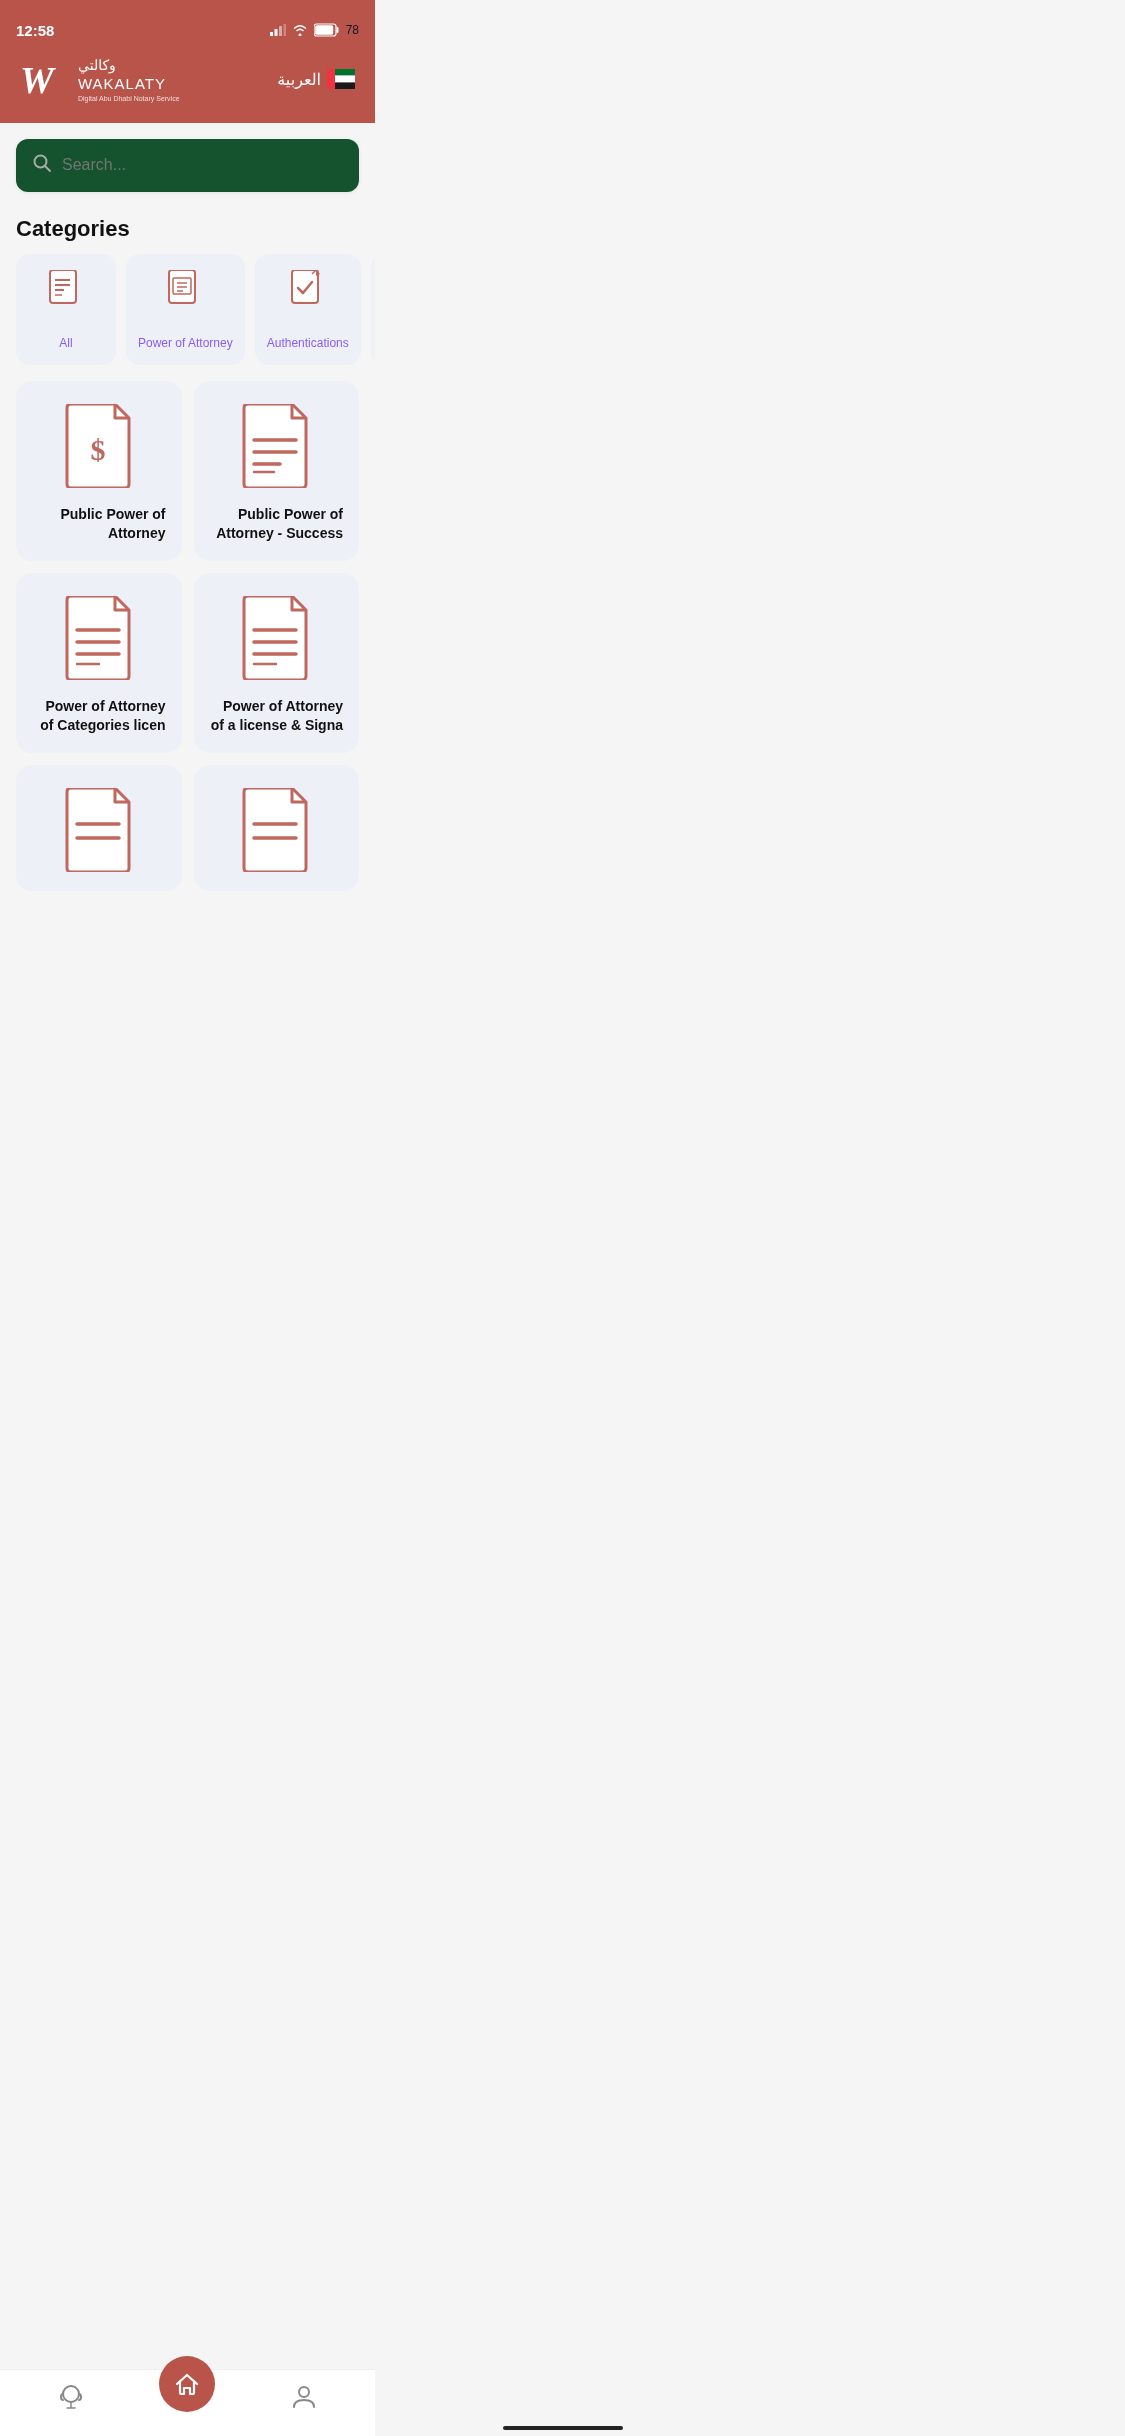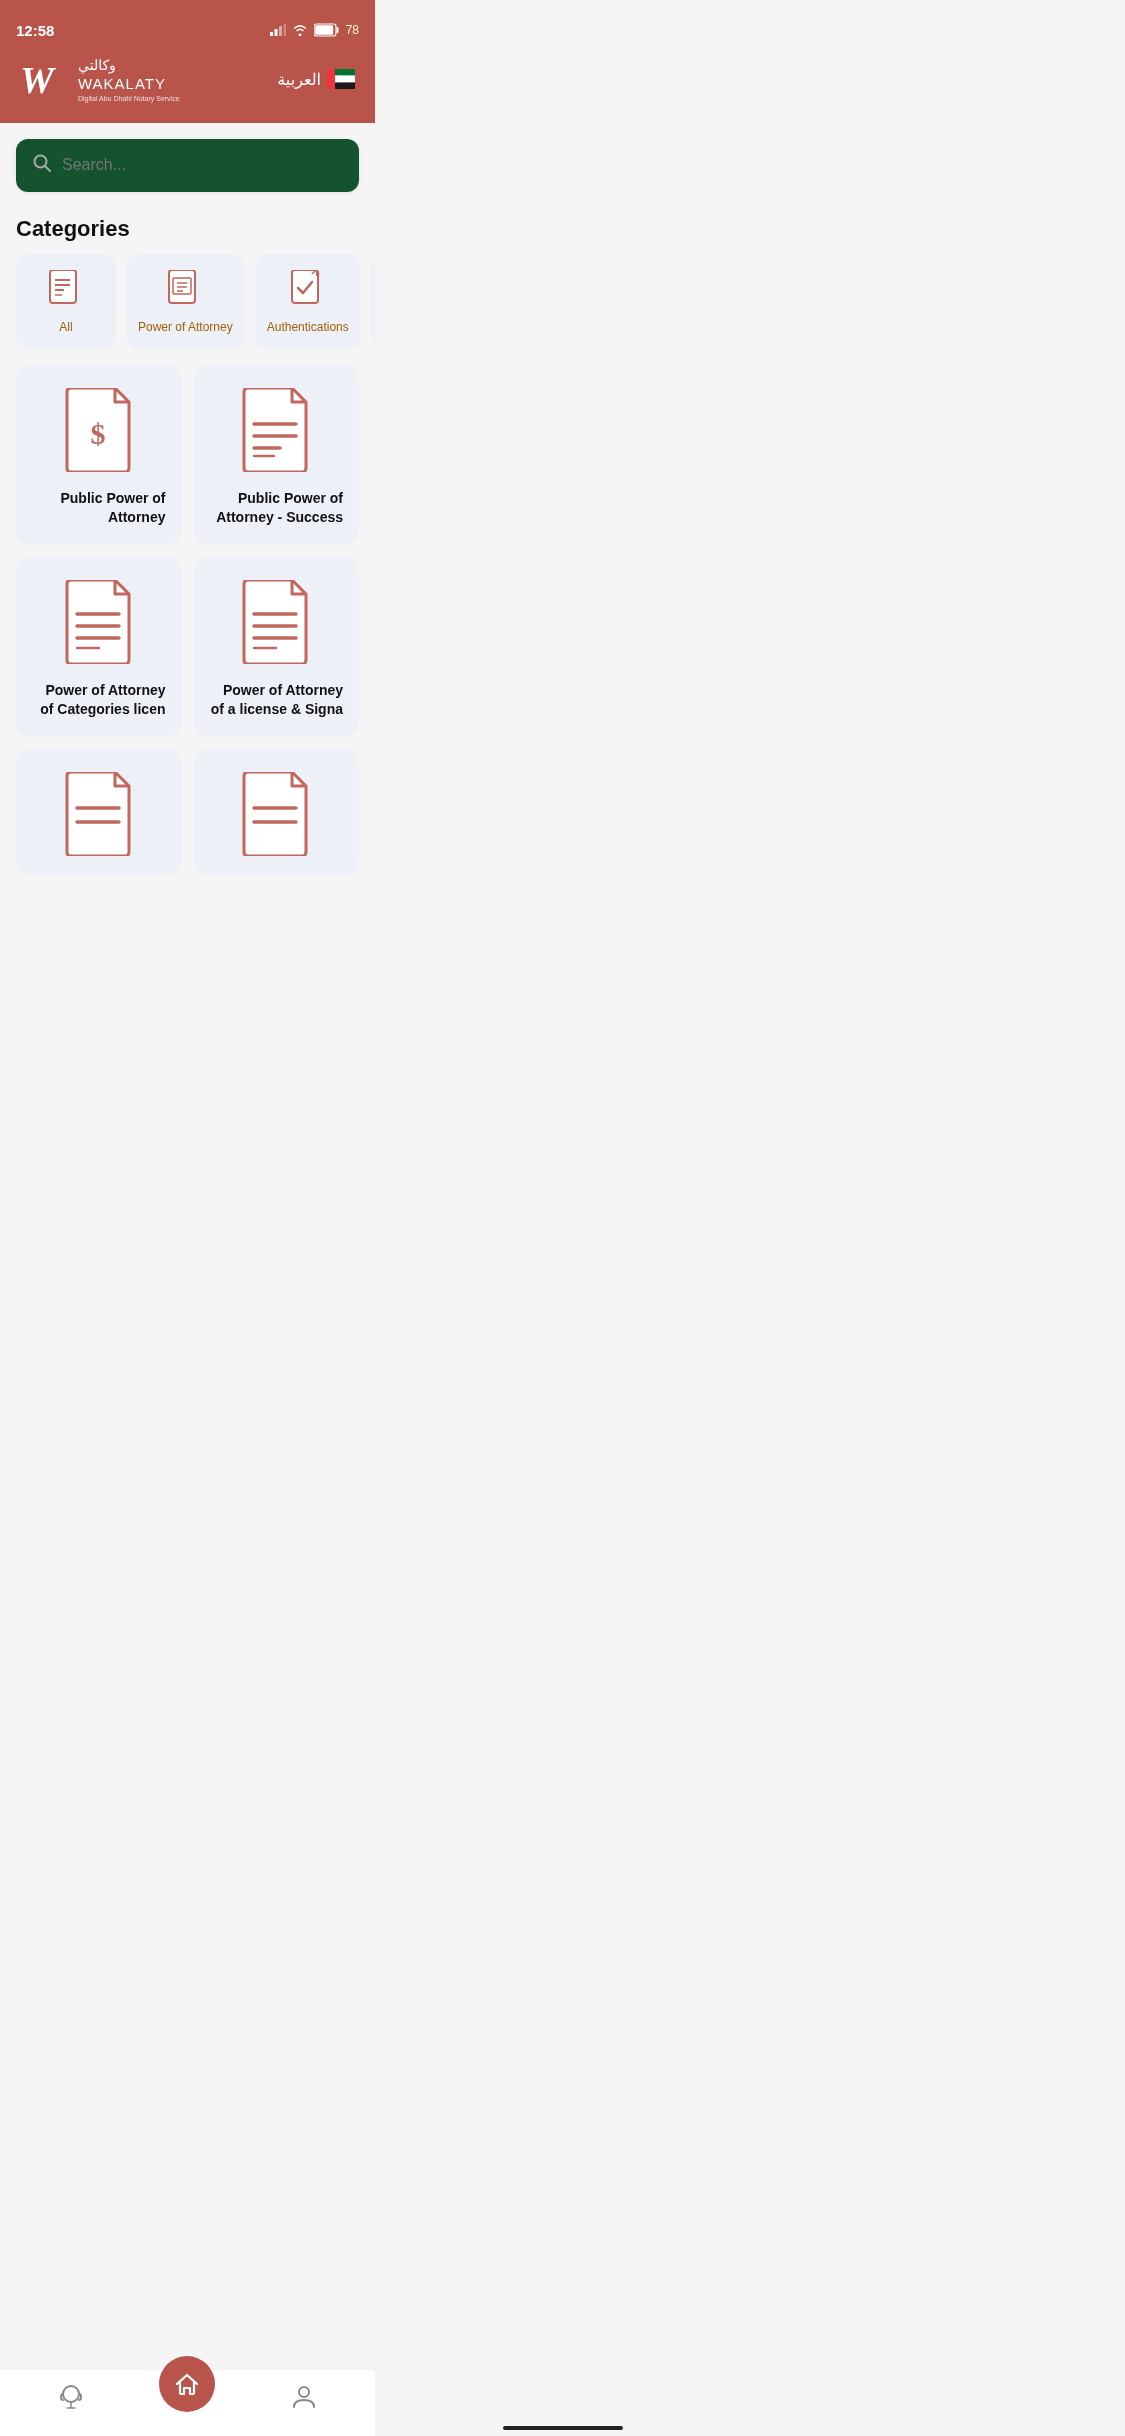--- a/index.html
+++ b/index.html
@@ -130,23 +130,24 @@
     }
     .category-tab-icon {
       width: 44px;
       height: 44px;
       display: flex;
       align-items: center;
       justify-content: center;
     }
     .category-tab-label {
       font-size: 12px;
-      color: #a16207;
+      color: #8b5cf6;
       text-align: center;
       line-height: 1.3;
+      margin-top: 16px;
     }
 
     
     .main-grid {
       display: grid;
       grid-template-columns: 1fr 1fr;
       gap: 12px;
       padding: 0 16px;
       margin-bottom: 16px;
     }
@@ -241,21 +242,21 @@
     <svg width="16" height="12" viewBox="0 0 16 12" fill="white">
       <path d="M8 9.5 C8.8,9.5 9.5,10.2 9.5,11 C9.5,11.8 8.8,12.5 8,12.5 C7.2,12.5 6.5,11.8 6.5,11 C6.5,10.2 7.2,9.5 8,9.5Z"></path>
       <path d="M4.5 7 Q8 3.5 11.5 7" stroke="white" stroke-width="1.2" fill="none"></path>
       <path d="M2 4.5 Q8 -1 14 4.5" stroke="white" stroke-width="1.2" fill="none"></path>
     </svg>
     <svg width="26" height="14" viewBox="0 0 26 14" fill="white">
       <rect x="0" y="1" width="22" height="12" rx="2.5" stroke="white" stroke-width="1.2" fill="none"></rect>
       <rect x="1.2" y="2.2" width="18" height="9.6" rx="1.5" fill="white"></rect>
       <rect x="22.5" y="4" width="2" height="6" rx="1" fill="white"></rect>
     </svg>
-    <span style="font-size:12px;color:#fef9c3;font-weight:500;">78</span>
+    <span style="font-size:12px;color:#0f172a;font-weight:500;">78</span>
   </div>
 </div>
 
 <div class="header">
   <div class="logo-container">
     <svg width="50" height="40" viewBox="0 0 50 40">
       <text x="0" y="34" font-size="38" font-weight="900" font-style="italic" fill="white" font-family="serif">W</text>
     </svg>
     <div class="logo-text">
       <span class="arabic-top">وكالتي</span>

